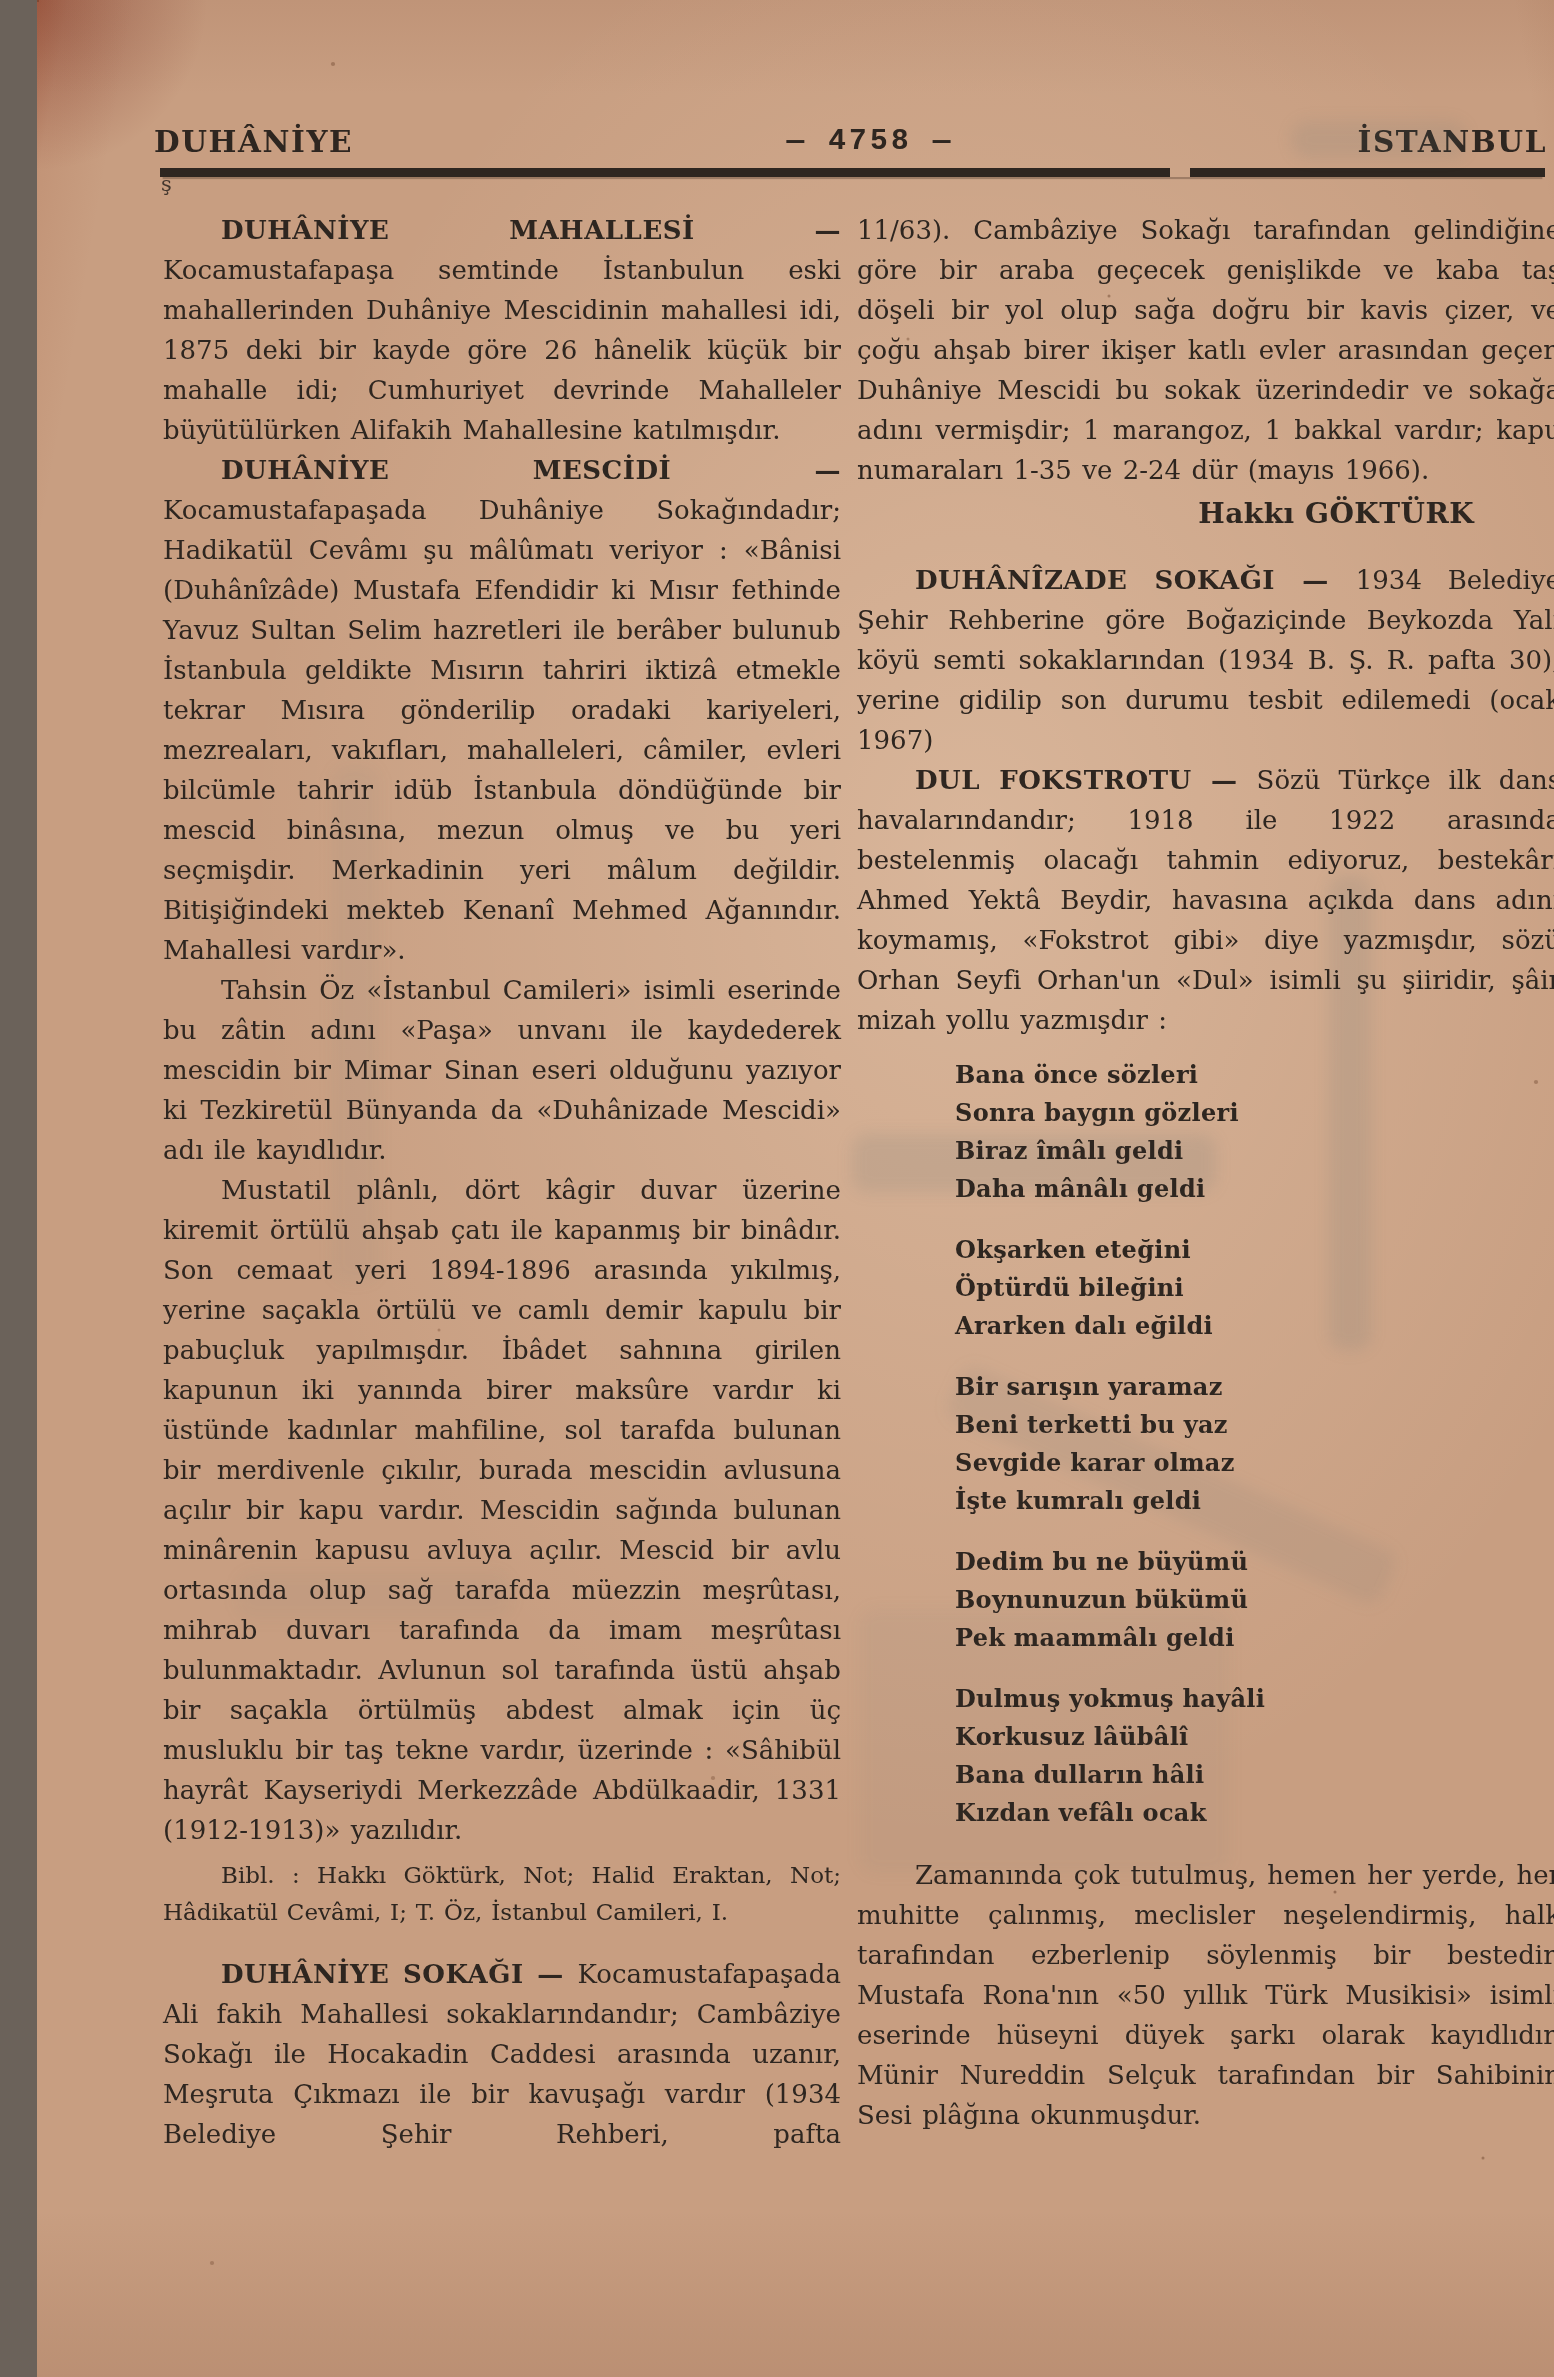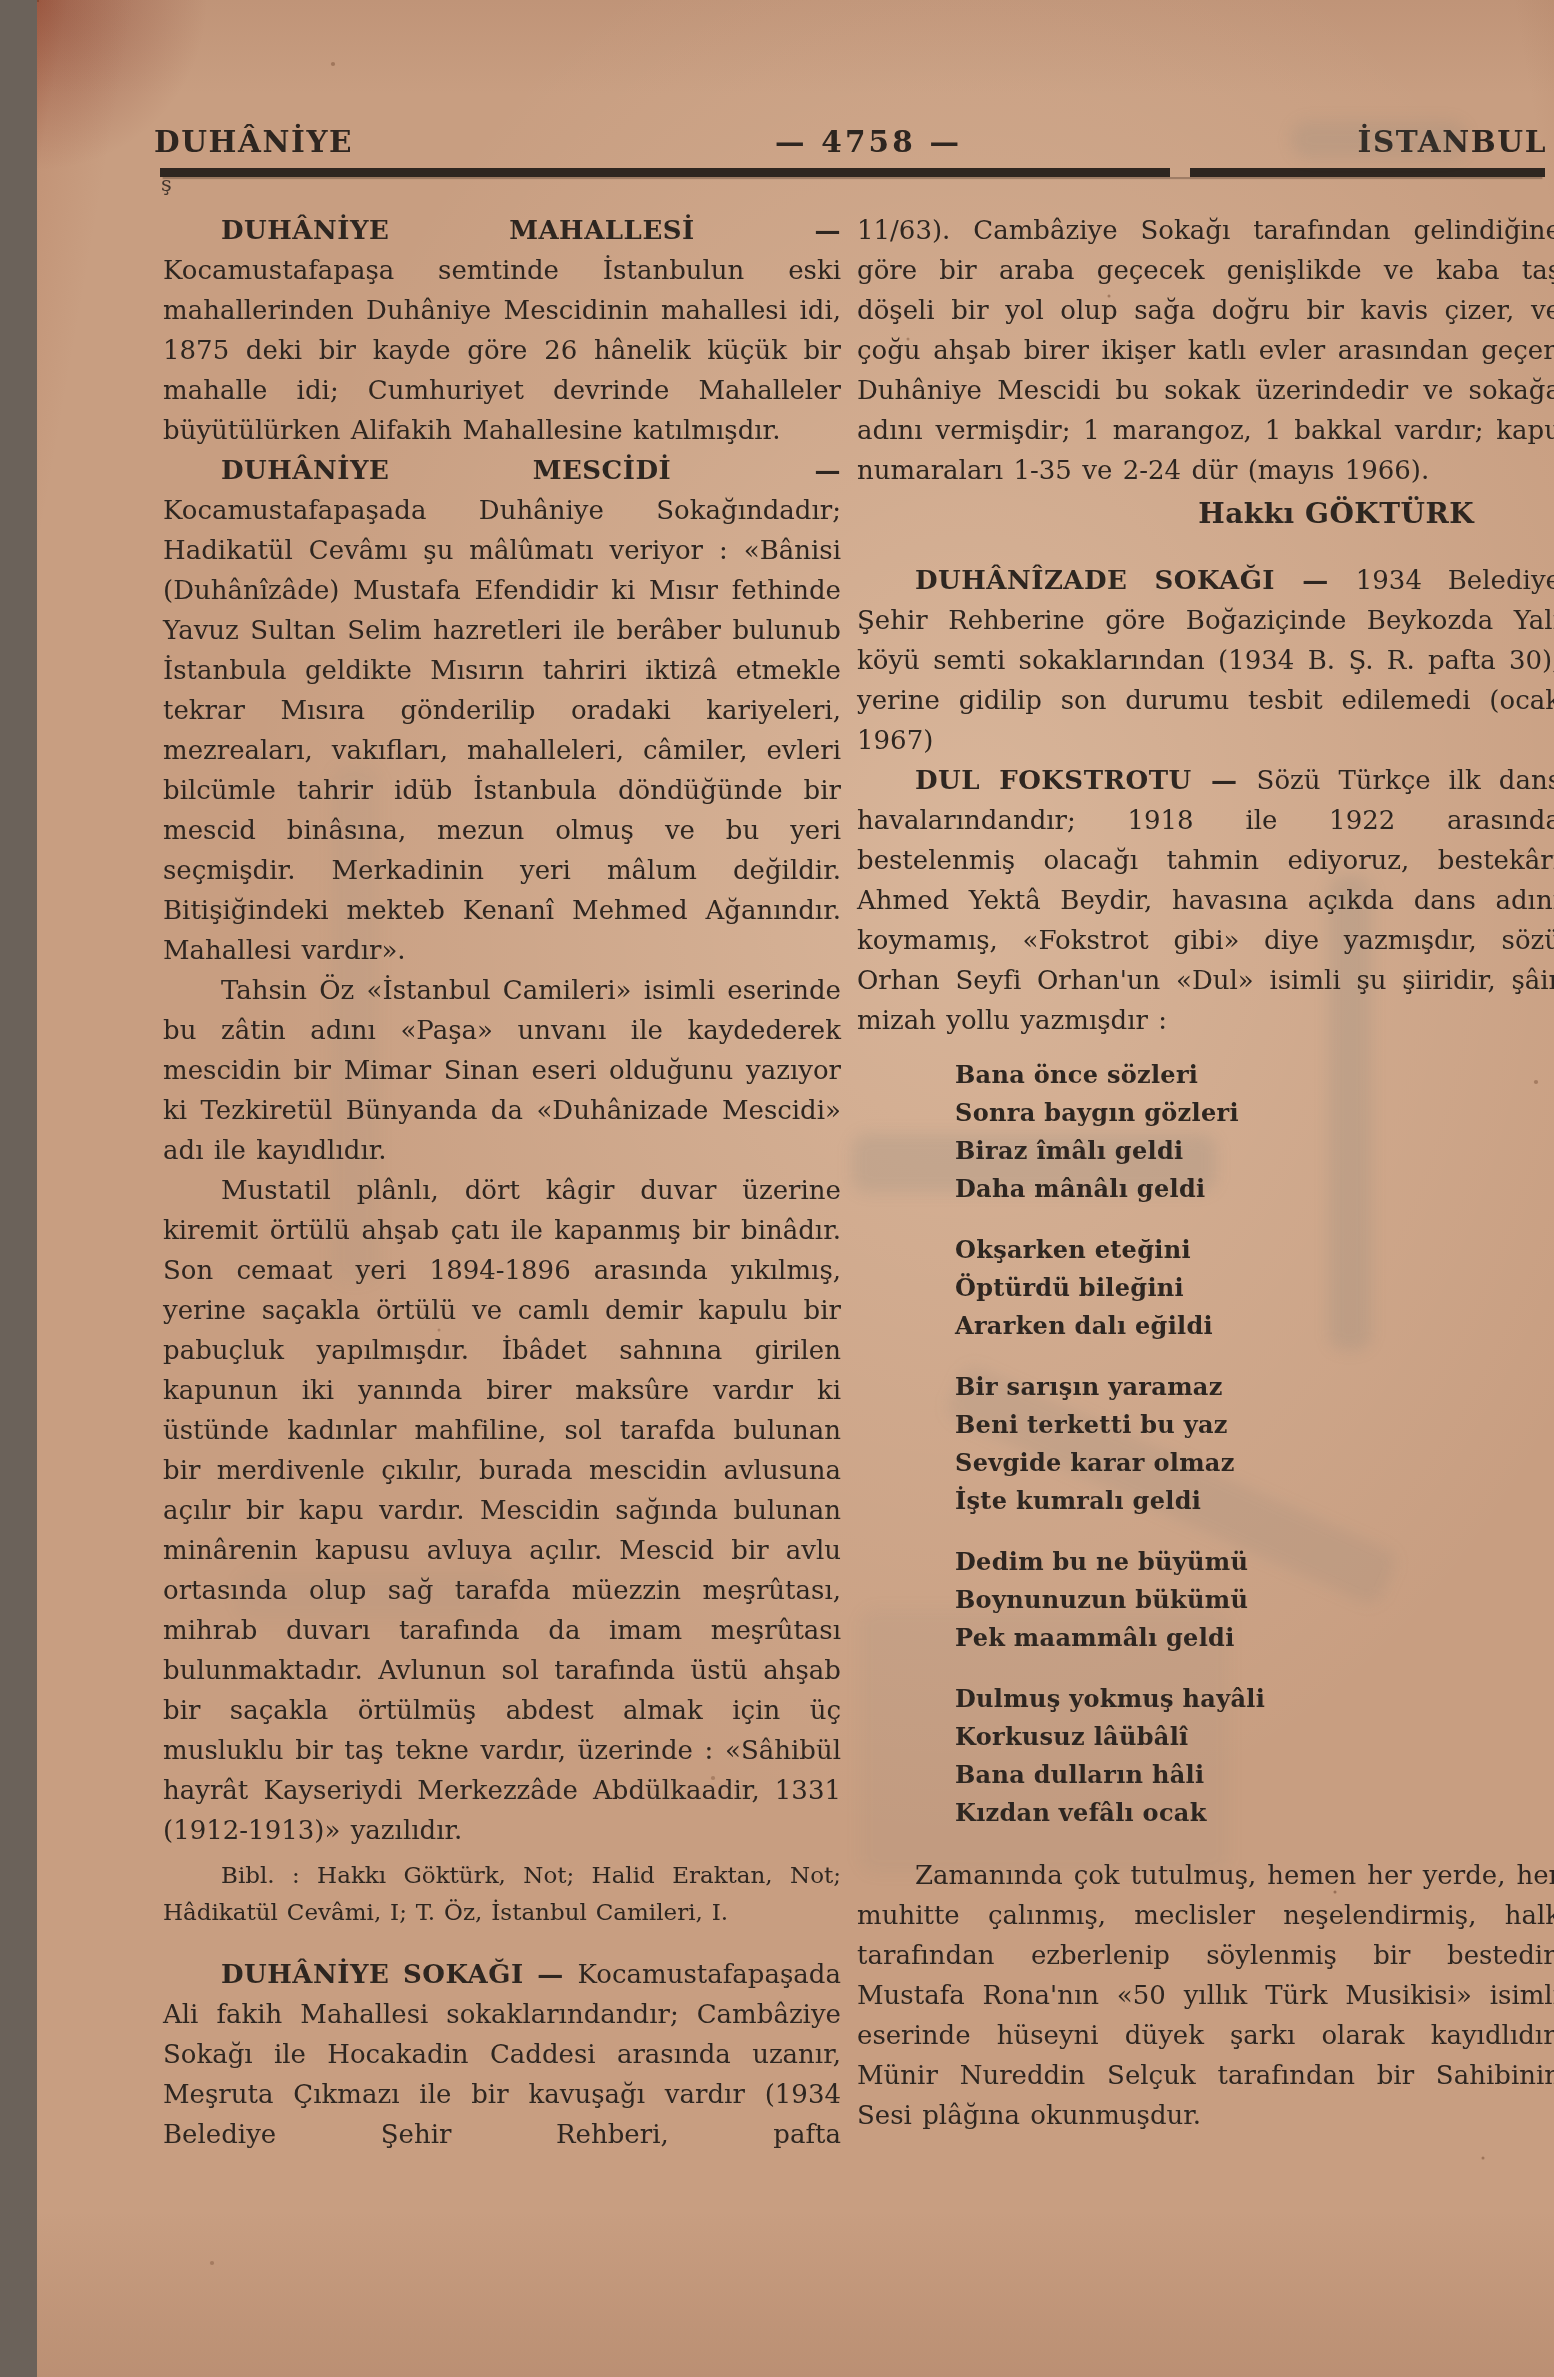--- a/index.html
+++ b/index.html
@@ -15,21 +15,21 @@
       linear-gradient(100deg, rgba(148,62,34,0.30) 0%, rgba(148,62,34,0.10) 1.6%, rgba(148,62,34,0) 5%),
       linear-gradient(260deg, rgba(140,86,56,0.16) 0%, rgba(140,86,56,0) 4%),
       linear-gradient(0deg, rgba(118,68,44,0.16) 0%, rgba(118,68,44,0) 7%),
       linear-gradient(180deg, rgba(120,60,40,0.10) 0%, rgba(120,60,40,0) 4%),
       radial-gradient(circle at 0% 0%, rgba(110,28,18,0.42), rgba(110,28,18,0) 6%);
     margin-left: 37px;
   }
   
   .hdr{position:absolute;top:124px;font-size:29.5px;font-weight:bold;letter-spacing:1.6px;white-space:nowrap;}
   .hdr-left{left:117px;}
-  .hdr-num{left:738px;width:190px;text-align:left;letter-spacing:3.2px;}
+  .hdr-num{left:738px;width:190px;text-align:center;letter-spacing:3.2px;font-family:Liberation Mono, monospace;}
   .hdr-right{right:45px;}
   .rule{
     position:absolute;left:123px;top:168px;width:1385px;height:9px;
     background:linear-gradient(to right,#2e2620 0 72.9%,rgba(0,0,0,0) 72.9% 74.4%,#2e2620 74.4% 100%);
     box-shadow:0 4.7px 0 -2.6px rgba(72,52,38,0.35);
   }
   .corner-mark{position:absolute;left:124px;top:172px;font-size:21px;opacity:.85;}
   
   .col{position:absolute;top:210px;}
   .col-left{left:126px;width:678px;}

